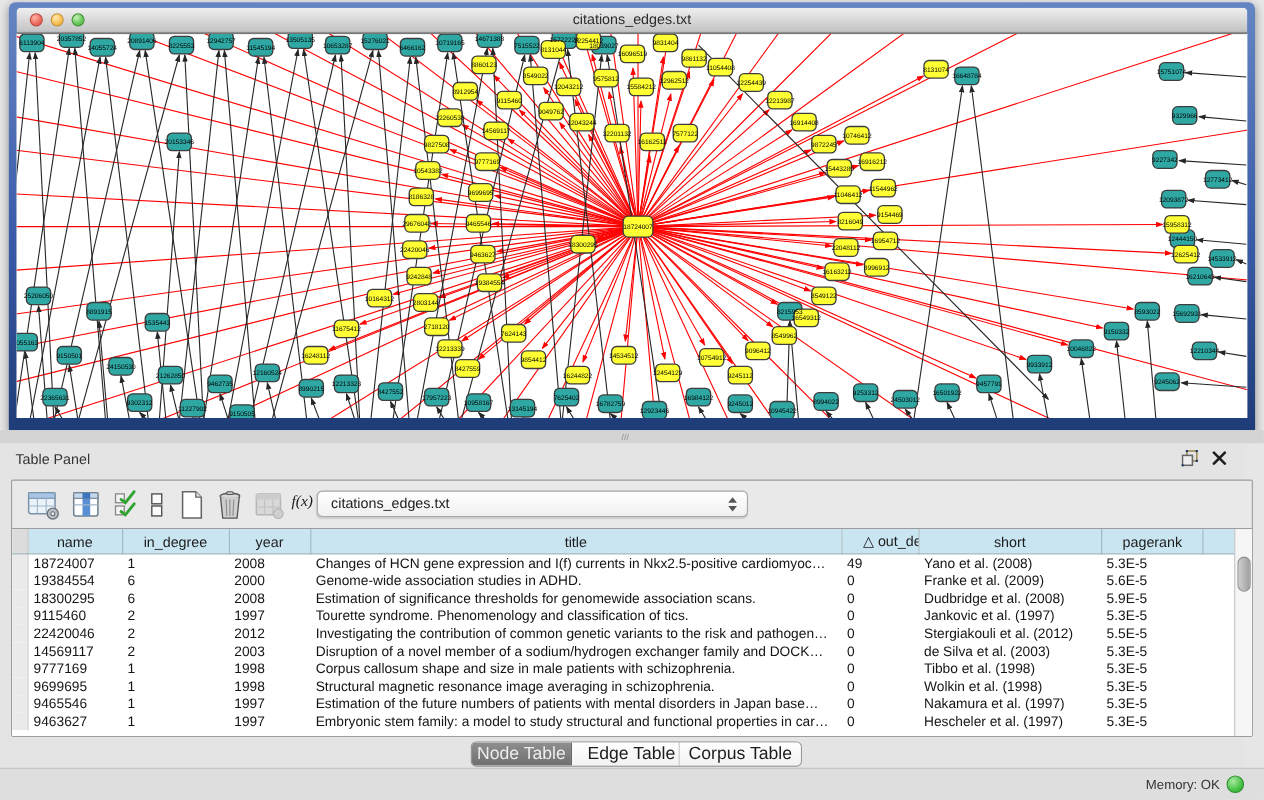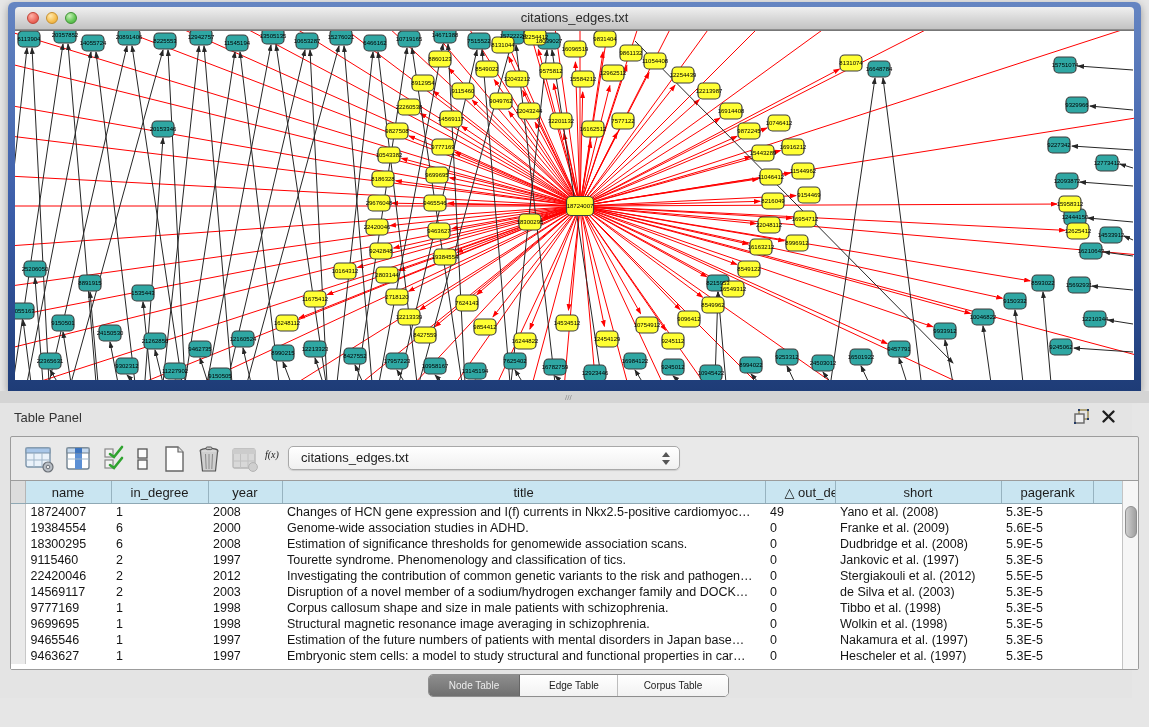--- a/index.html
+++ b/index.html
@@ -48,21 +48,21 @@
   table.grid th{height:22px;background:#C9E5F1;border-right:1px solid #97B3C0;border-bottom:1px solid #8FA8B4;
     font-size:13px;font-weight:normal;color:#1c1c1c;text-align:center;padding:0 19px;overflow:hidden;white-space:nowrap;}
   table.grid th.gutter{background:#DCDCDC;border-right:1px solid #B5B5B5;}
   table.grid td{height:16px;font-size:12.5px;color:#141414;padding:0 5px;white-space:nowrap;overflow:hidden;}
   table.grid td.gutter{background:#EAEAEA;border-right:1px solid #C8C8C8;padding:0;}
   .vscroll{position:absolute;right:0;top:0;bottom:0;width:15px;background:#F6F6F6;border-left:1px solid #C4C4C4;}
   .vscroll .thumb{position:absolute;left:2px;top:25px;width:10px;height:30px;border-radius:6px;
     background:linear-gradient(90deg,#CFCFCF,#9F9F9F);border:1px solid #8F8F8F;}
 
   .tabs{position:absolute;left:428px;top:271px;height:21px;display:flex;border:1px solid #8E8E8E;border-radius:5px;overflow:hidden;background:#fff;}
-  .tab{font-size:10px;line-height:21px;text-align:center;color:#1c1c1c;border-right:1px solid #BDBDBD;background:linear-gradient(180deg,#FFFFFF,#F2F2F2);}
+  .tab{font-size:16px;line-height:21px;text-align:center;color:#1c1c1c;border-right:1px solid #BDBDBD;background:linear-gradient(180deg,#FFFFFF,#F2F2F2);}
   .tab:last-child{border-right:none;}
   .tab.sel{background:linear-gradient(180deg,#8E8E8E,#6F6F6F);color:#EDEDED;border-right:1px solid #666;}
 
   
   .statusbar{position:absolute;left:0;top:698px;width:1149px;height:29px;background:#DEDEDE;border-top:1px solid #C2C2C2;}
   .mem-label{position:absolute;right:40px;top:7px;font-size:12px;color:#333;}
   .mem-dot{position:absolute;right:18px;top:6px;width:14px;height:14px;border-radius:50%;
     background:radial-gradient(circle at 35% 30%,#A8E8A0,#3FBF3F 65%,#2E9E2E);border:1px solid #2E8F2E;}
 </style>
 </head>
@@ -653,21 +653,21 @@
         <span class="tb-btn" style="left:220px">
           <svg width="28" height="28" viewBox="0 0 28 28" opacity="0.65">
             <rect x="2" y="4" width="22" height="19" rx="1.5" fill="#CFCFCF" stroke="#9A9A9A" stroke-width="1.3"></rect>
             <rect x="2" y="4" width="22" height="5" fill="#BDBDBD"></rect>
             <line x1="9.5" y1="9" x2="9.5" y2="23" stroke="#ADADAD"></line>
               <line x1="17" y1="9" x2="17" y2="23" stroke="#ADADAD"></line>
             <line x1="2" y1="16" x2="24" y2="16" stroke="#ADADAD"></line>
             <circle cx="22" cy="22" r="4.4" fill="#C2C2C2" stroke="#969696"></circle>
           </svg>
         </span>
-        <span class="tb-btn" style="left:254px;width:26px;top:12px;font-size:10px;font-family:'Liberation Serif','DejaVu Serif',serif;font-style:italic;color:#1a1a1a;">f(x)</span>
+        <span class="tb-btn" style="left:254px;width:26px;top:12px;font-size:14px;font-family:'Liberation Serif','DejaVu Serif',serif;font-style:italic;color:#1a1a1a;">f(x)</span>
         <div class="combo">
           <span>citations_edges.txt</span>
           <span class="stepper">
               <span class="up"></span>
               <span class="dn"></span>
             </span>
         </div>
       </div>
 
       <div class="table-wrap">
@@ -794,34 +794,38 @@
                 <td>0</td>
                 <td>Nakamura et al. (1997)</td>
                 <td>5.3E-5</td>
                 <td></td>
               </tr>
               <tr>
                 <td class="gutter"></td>
                 <td>9463627</td>
                 <td>1</td>
                 <td>1997</td>
-                <td>Embryonic stem cells: a model to study structural and functional properties in car…</td>
+                <td>Embryonic stem family: a model to study structural and functional properties in car…</td>
                 <td>0</td>
                 <td>Hescheler et al. (1997)</td>
                 <td>5.3E-5</td>
                 <td></td>
               </tr>
             </tbody>
         </table>
         <div class="vscroll">
           <div class="thumb"></div>
         </div>
       </div>
     </div>
 
     <div class="tabs" id="tabs">
         <div class="tab sel" style="width: 90px;">Node Table</div>
         <div class="tab" style="width: 86px; padding-left: 11px;">Edge Table</div>
         <div class="tab" style="width: 110px;">Corpus Table</div>
       </div>
   </div>
 
+  <div class="statusbar">
+    <span class="mem-label">Memory: OK</span>
+    <span class="mem-dot"></span>
+  </div>
 </div>
 
 </body></html>

